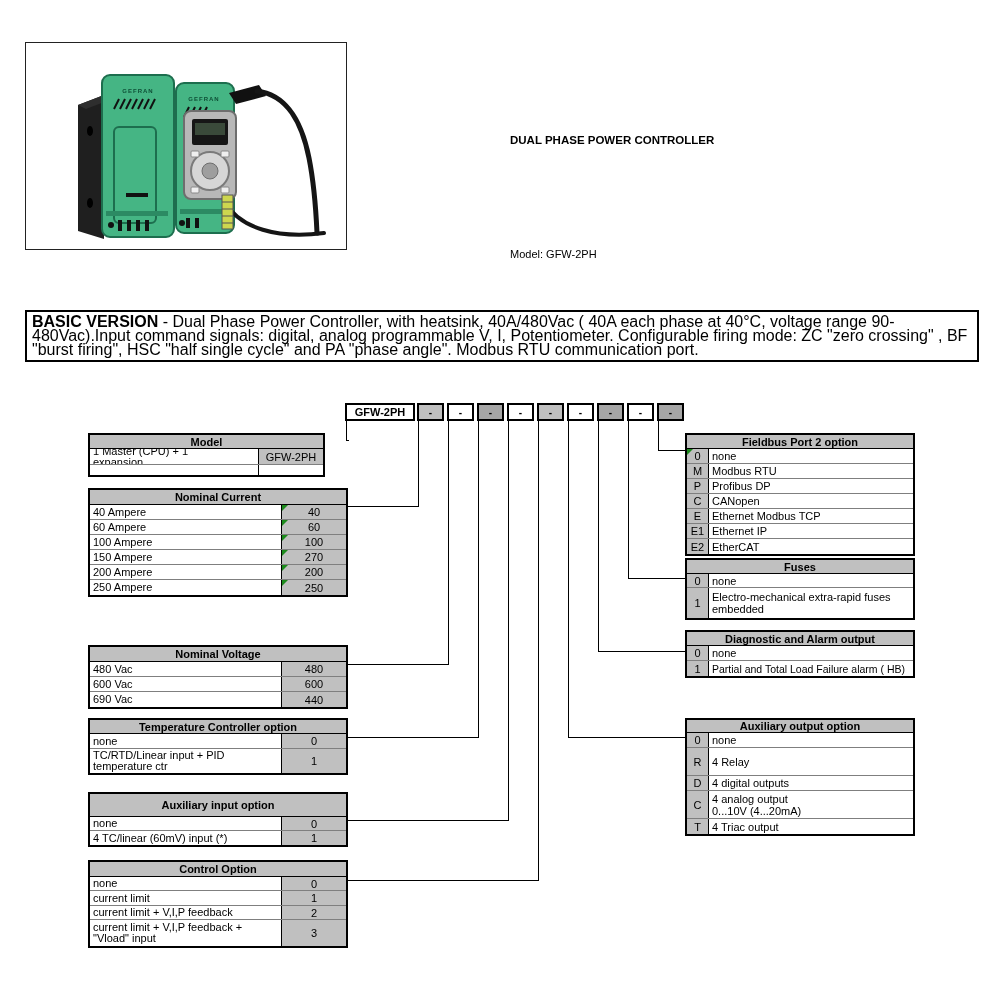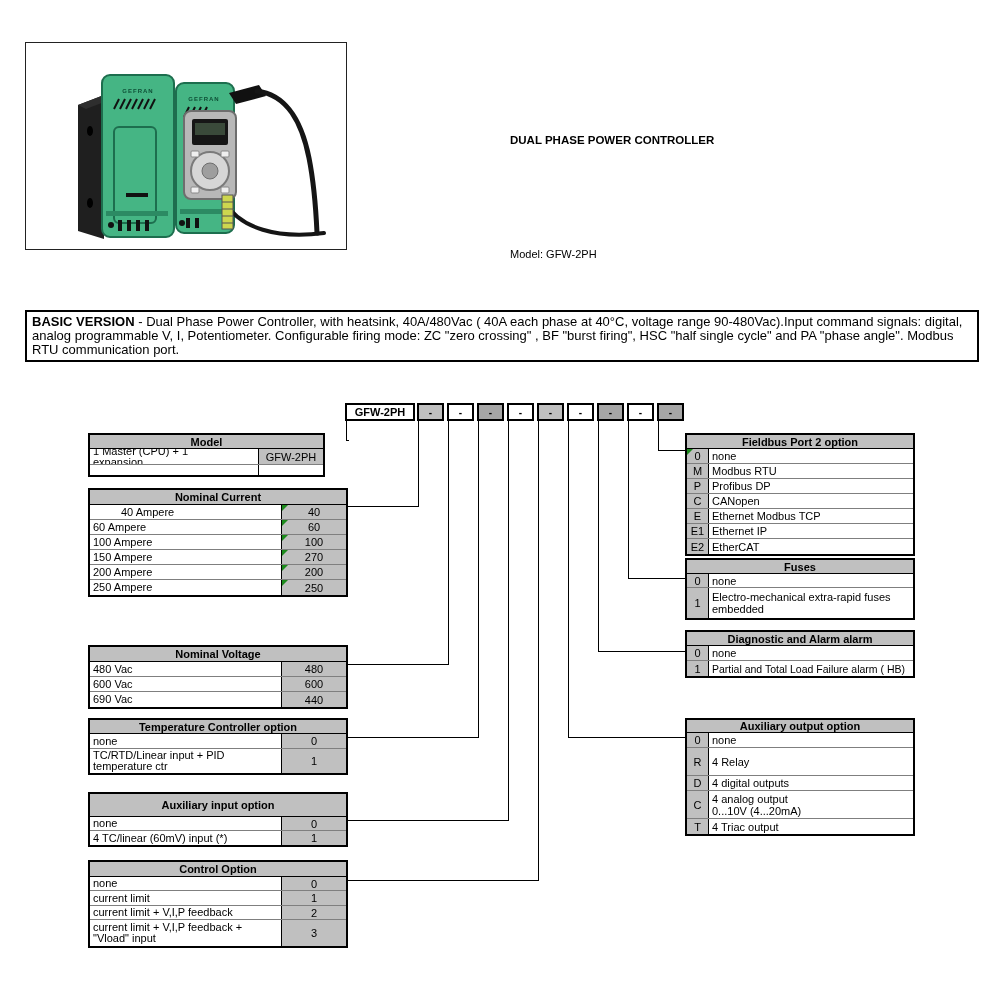--- a/index.html
+++ b/index.html
@@ -9,21 +9,21 @@
   
   .photo{position:absolute;left:25px;top:42px;width:320px;height:206px;
          border:1px solid #222;background:#fff;}
 
   
   .page-title{position:absolute;left:510px;top:134px;font-size:11.5px;font-weight:bold;}
   .model-line{position:absolute;left:510px;top:248px;font-size:11px;}
 
   
   .note{position:absolute;left:25px;width:940px;border:2px solid #000;
-        font-size:13px;line-height:14px;padding:3px 5px;background:#fff;}
+        font-size:16px;line-height:14px;padding:3px 5px;background:#fff;}
   .note-basic{top:310px;height:42px;}
   .note-model{top:371px;height:12px;line-height:12px;}
   .b{font-weight:bold;}
 
   
   .code-base{position:absolute;left:345px;top:403px;width:70px;height:18px;
              border:2px solid #000;box-sizing:border-box;background:#fff;
              font-size:11px;font-weight:bold;display:flex;align-items:center;justify-content:center;}
   .dash{position:absolute;top:403px;width:27px;height:18px;border:2px solid #000;
         box-sizing:border-box;font-size:10px;font-weight:bold;
@@ -166,21 +166,21 @@
     <div class="row" style="height:10px;">
       <div class="lbl"></div>
       <div class="val" style="background:#fff;">
           <span></span>
         </div>
     </div>
   </div>
 
   <div class="tbl" style="left:88px;top:488px;width:260px;">
     <div class="hdr" style="height:15px;">Nominal Current</div>
-    <div class="row" style="height:15px;padding-left:28px;">
+    <div class="row" style="height:15px;">
       <div class="lbl">40 Ampere</div>
       <div class="val">
           <i class="mk"></i>
           <span>40</span>
         </div>
     </div>
     <div class="row" style="height:15px;">
       <div class="lbl">60 Ampere</div>
       <div class="val">
           <i class="mk"></i>
@@ -356,21 +356,21 @@
     </div>
     <div class="row" style="height:30px;">
       <div class="code">
           <span>1</span>
         </div>
       <div class="rlbl">Electro-mechanical extra-rapid fuses embedded</div>
     </div>
   </div>
 
   <div class="tbl" style="left:685px;top:630px;width:230px;">
-    <div class="hdr" style="height:14px;">Diagnostic and Alarm alarm</div>
+    <div class="hdr" style="height:14px;">Diagnostic and Alarm output</div>
     <div class="row" style="height:15px;">
       <div class="code">
           <span>0</span>
         </div>
       <div class="rlbl nw">none</div>
     </div>
     <div class="row" style="height:15px;">
       <div class="code">
           <span>1</span>
         </div>

